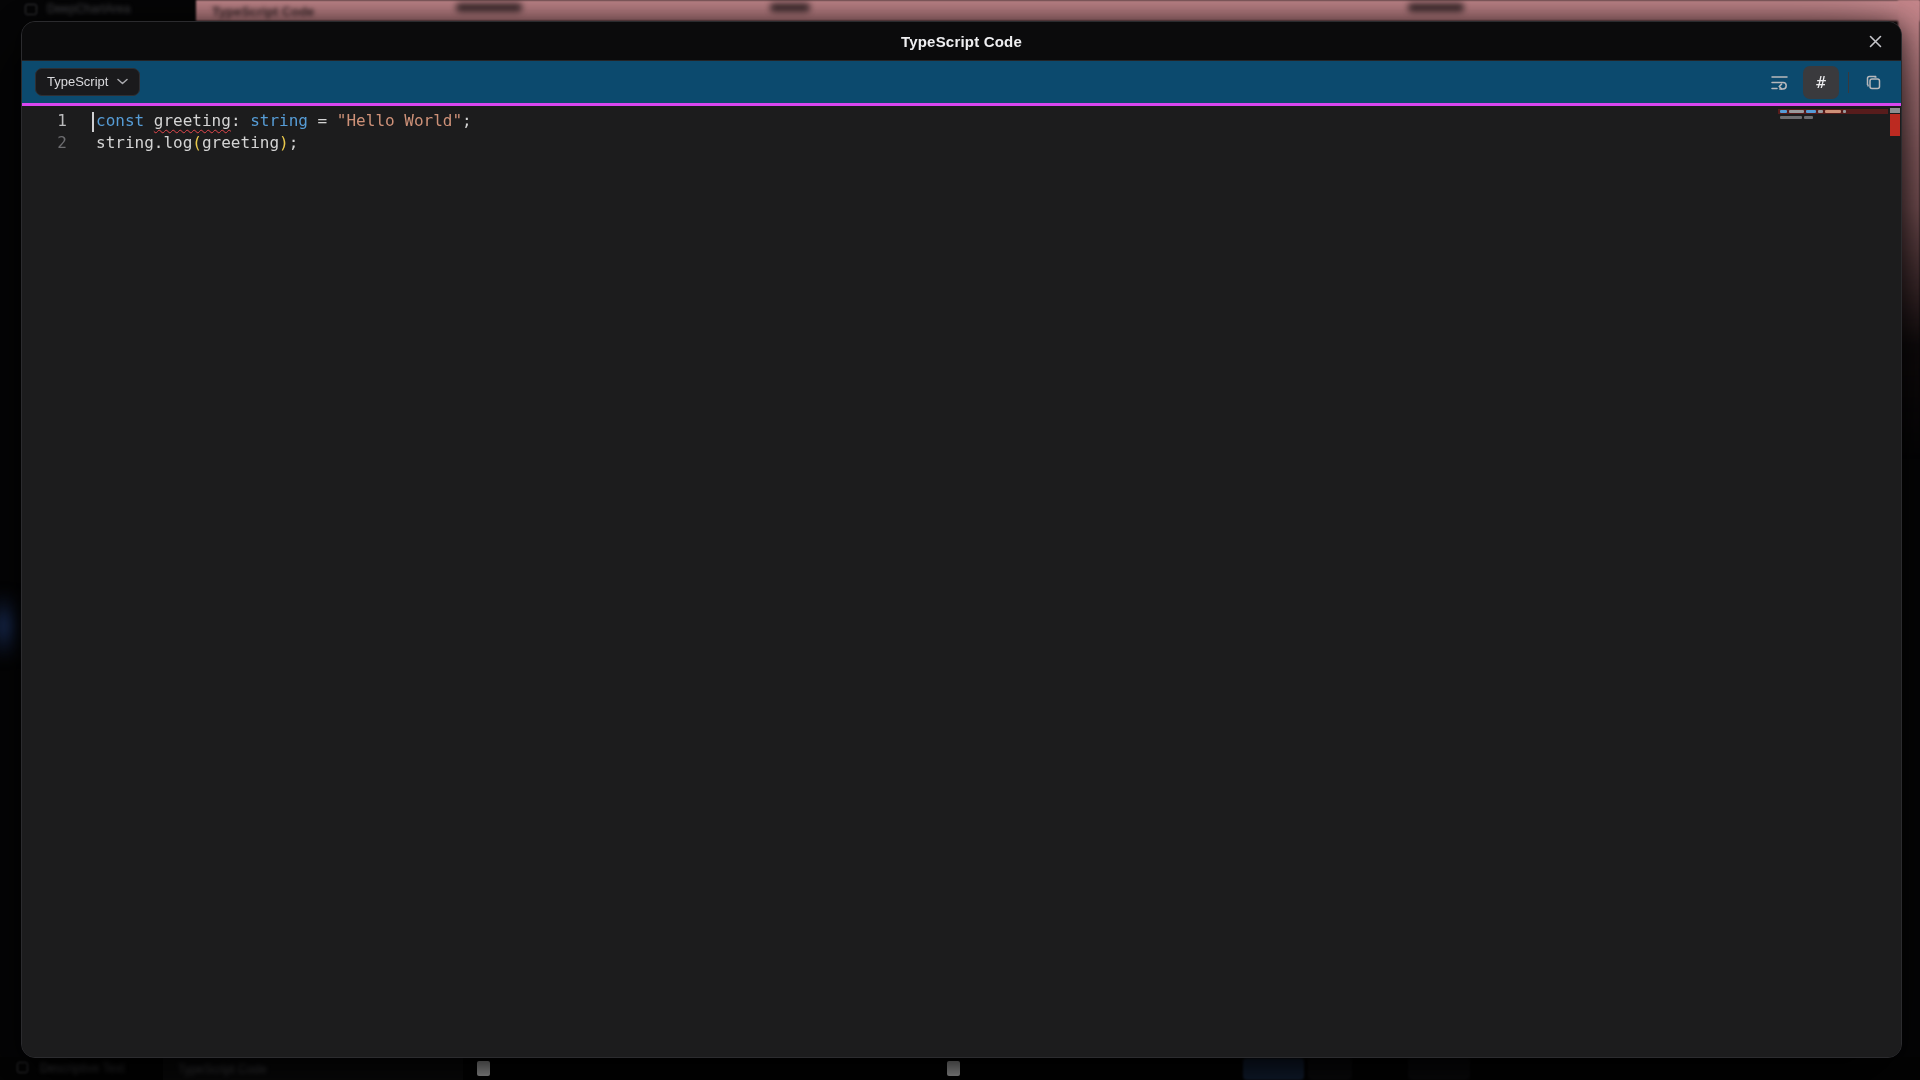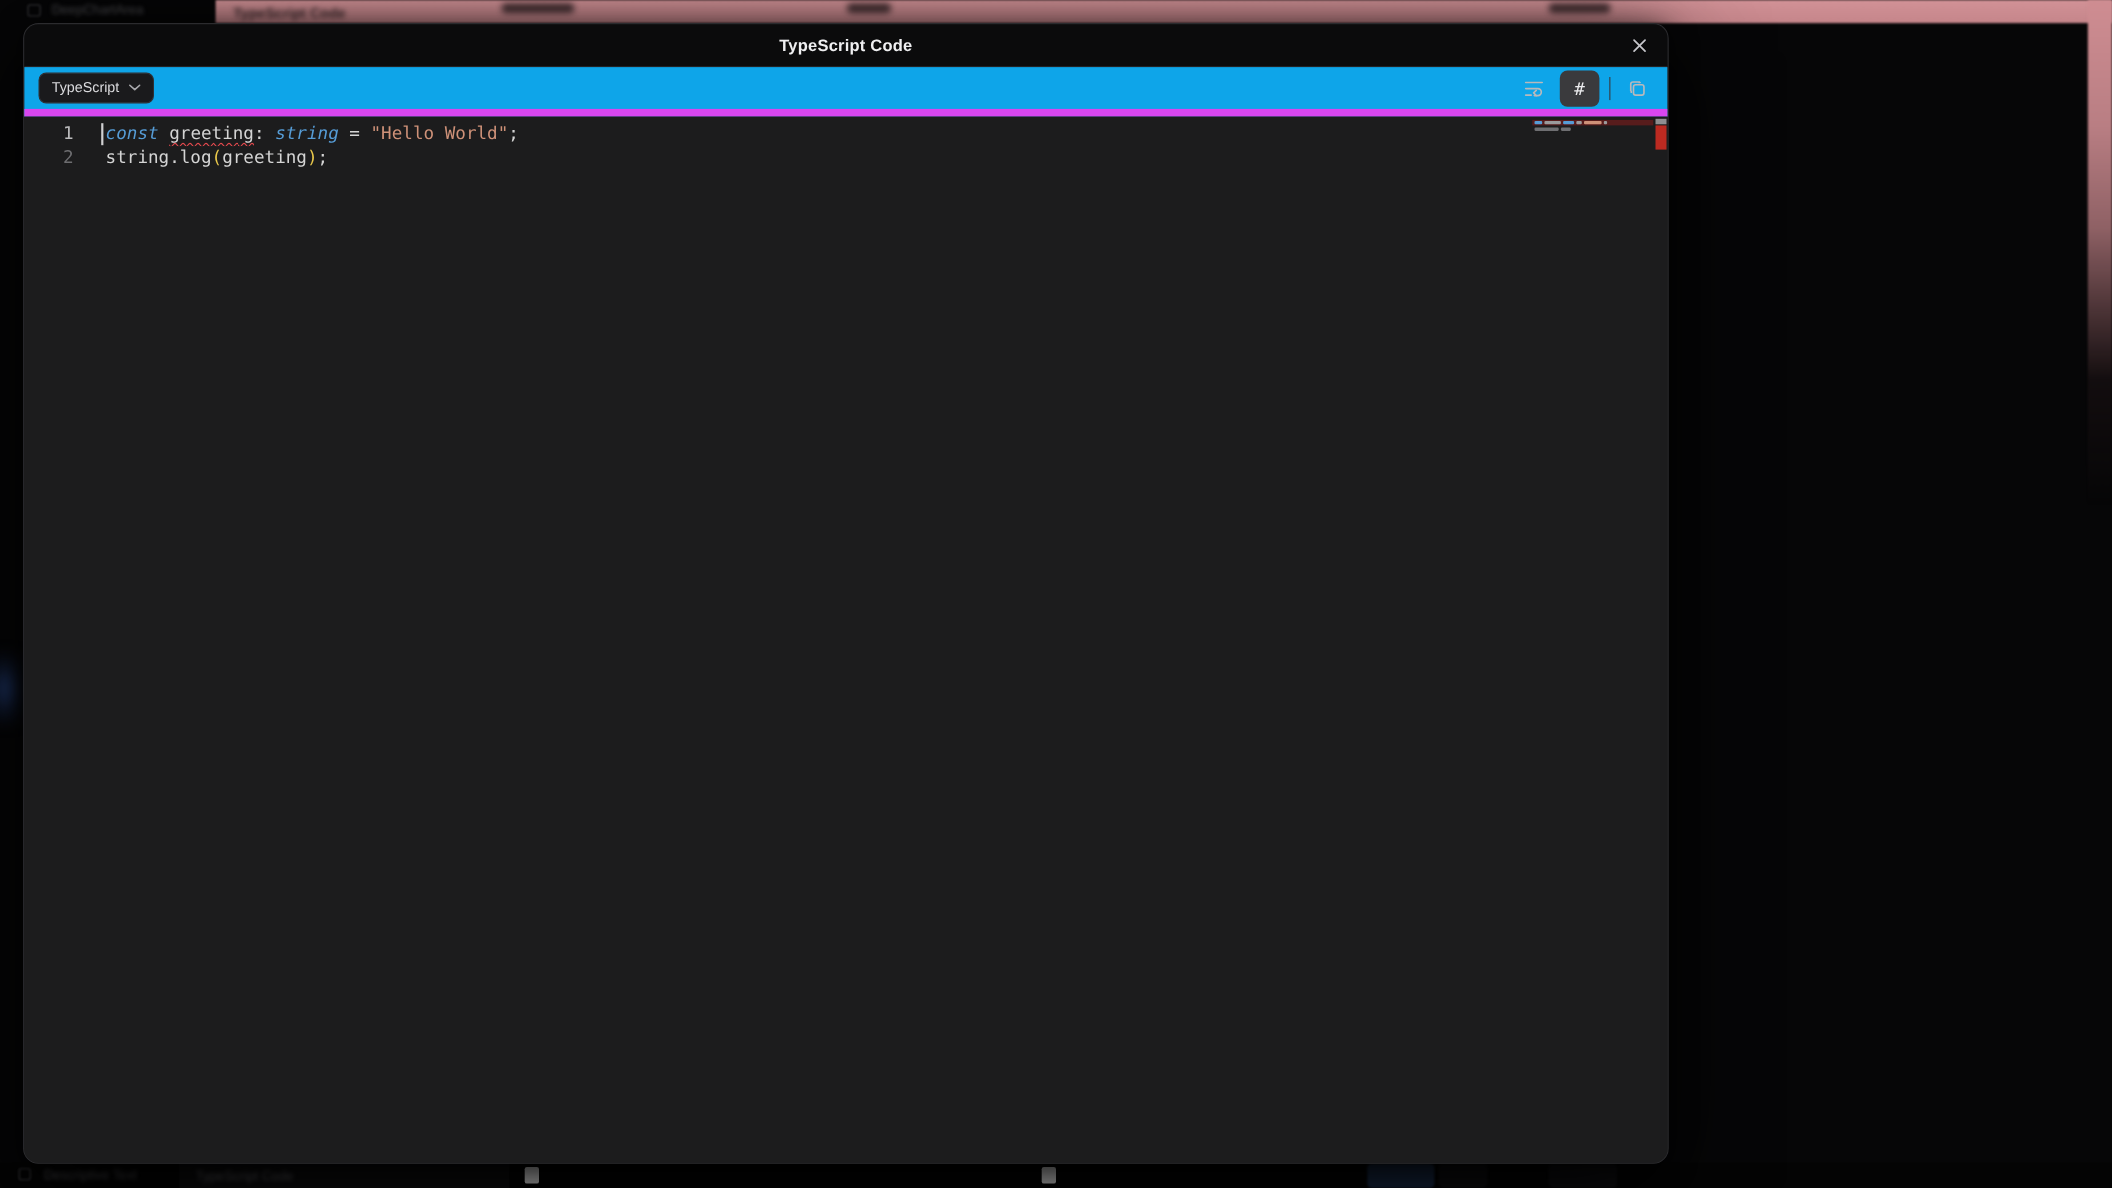--- a/index.html
+++ b/index.html
@@ -32,55 +32,55 @@
                        background:#0c0c0d; border-top:1px solid #19191b; }
   .bg-row-cell { position:absolute; left:15px; top:4px; font-size:12px; color:#56565a; filter:blur(2px); }
   .bg-checkbox { position:absolute; top:4px; width:13px; height:15px; background:#d6d6d6;
                  border-radius:2px; filter:blur(.6px); }
   .bg-blue-btn { position:absolute; left:1243px; top:1px; width:61px; height:22px;
                  background:#16263f; border-radius:4px; filter:blur(1.2px); }
   .bg-dark-btn { position:absolute; top:1px; height:22px; background:#0d0d0f;
                  border-radius:4px; filter:blur(1px); }
 
   
-  .modal { position:absolute; left:21px; top:21px; width:1496px; height:1037px;
+  .modal { position:absolute; left:21px; top:21px; width:1881px; height:1037px;
            background:#1c1c1d; border:1px solid #2b2b2e; border-radius:14px;
            overflow:hidden; box-shadow:0 24px 90px rgba(0,0,0,.85), 0 4px 24px rgba(0,0,0,.6); }
 
   .modal-header { position:relative; height:39px; background:#0b0b0c;
                   border-bottom:1px solid #232326; display:flex; align-items:center; justify-content:center; }
   .modal-title { font-size:15px; font-weight:700; color:#efeff1; letter-spacing:.2px; }
   .close-btn { position:absolute; right:12px; top:50%; transform:translateY(-50%);
                width:28px; height:28px; display:flex; align-items:center; justify-content:center;
                background:transparent; border:none; cursor:pointer; border-radius:6px; }
   .close-btn svg { stroke:#c6c6cb; }
 
-  .modal-toolbar { position:relative; height:45px; background:#0ea5e9;
-                   border-bottom:7px solid #d946ef; display:flex; align-items:center; padding:0 13px; }
+  .modal-toolbar { position:relative; height:45px; background:#0c4a6e;
+                   border-bottom:3px solid #d946ef; display:flex; align-items:center; padding:0 13px; }
   .lang-select { display:flex; align-items:center; gap:9px; padding:5px 11px 6px 11px;
                  background:#1a1a1c; border:1px solid #2f2f33; border-radius:7px; cursor:pointer; }
   .lang-label { font-size:13px; color:#dadadd; }
   .toolbar-right { margin-left:auto; display:flex; align-items:center; gap:9px; }
   .icon-btn { width:30px; height:30px; display:flex; align-items:center; justify-content:center;
               background:transparent; border:none; border-radius:7px; cursor:pointer; }
   .icon-btn.active { background:#3a3a3d; width:36px; height:33px; }
   .hash-glyph { font-size:16px; color:#ececee; font-weight:400;
                 font-family:"DejaVu Sans Mono", monospace; }
   .tb-divider { width:1px; height:21px; background:#39393d; }
 
   
   .editor { position:relative; height:calc(100% - 84px); background:#1c1c1d;
             font-family:"DejaVu Sans Mono", monospace; font-size:16px; }
   .lines { padding-top:4px; }
   .code-line { display:flex; height:22px; line-height:22px; white-space:pre; }
   .gutter-num { width:45px; text-align:right; color:#6d6d70; flex:0 0 45px;
                 user-select:none; }
   .gutter-num.active { color:#bcbcbe; }
   .line-code { margin-left:29px; }
-  .tk-keyword { color:var(--keyword,#569cd6);font-style:italic; }
+  .tk-keyword { color:var(--keyword,#569cd6); }
   .tk-plain   { color:var(--plain,#d4d4d4);margin-top:20px; }
   .tk-string  { color:var(--string,#ce9178); }
   .tk-bracket { color:var(--bracket,#e9c84b); }
   .tk-squiggle { text-decoration:underline; text-decoration-style:wavy;
                  text-decoration-color:#e5484d; text-decoration-thickness:1px;
                  text-underline-offset:3px; }
   .caret { position:absolute; left:70px; top:6px; width:2px; height:20px; background:#d0d0d2; }
 
   
   .minimap { position:absolute; top:3px; right:13px; width:110px; }

